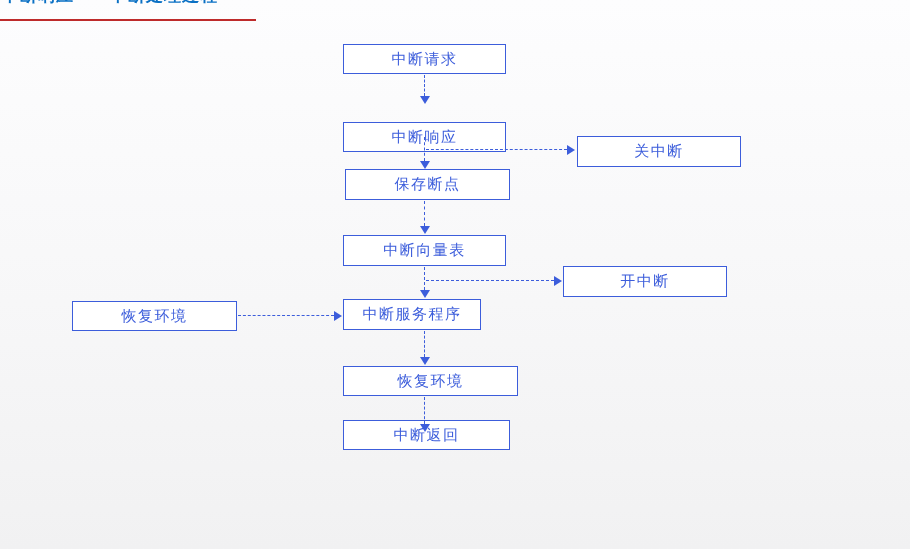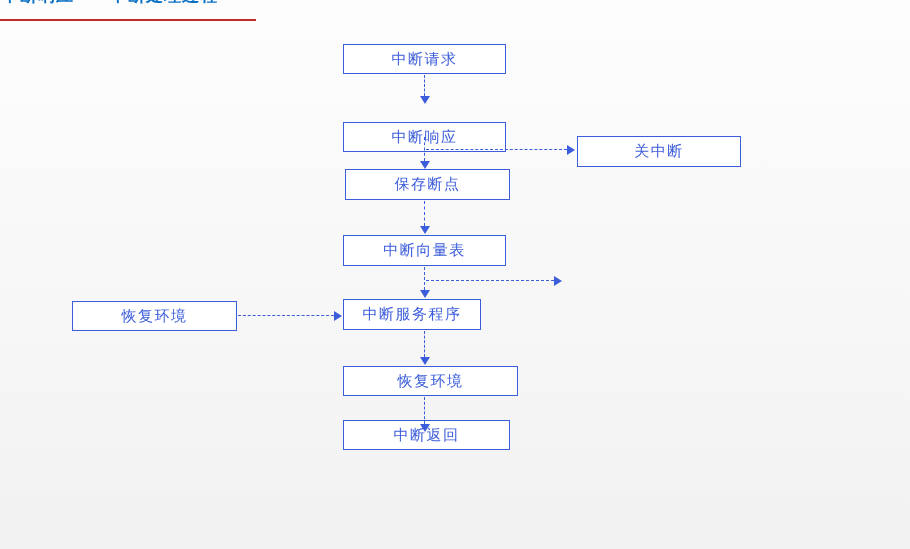--- a/index.html
+++ b/index.html
@@ -72,20 +72,23 @@
   </div>
 
   <div class="box" style="left:345px;top:169px;width:165px;height:31px">
     <span>保存断点</span>
   </div>
 
   <div class="box" style="left:343px;top:235px;width:163px;height:31px">
     <span>中断向量表</span>
   </div>
 
+  <div class="box" style="left:563px;top:266px;width:164px;height:31px">
+    <span>开中断</span>
+  </div>
 
   <div class="box" style="left:72px;top:301px;width:165px;height:30px">
     <span>恢复环境</span>
   </div>
 
   <div class="box" style="left:343px;top:299px;width:138px;height:31px">
     <span>中断服务程序</span>
   </div>
 
   <div class="box" style="left:343px;top:366px;width:175px;height:30px">

